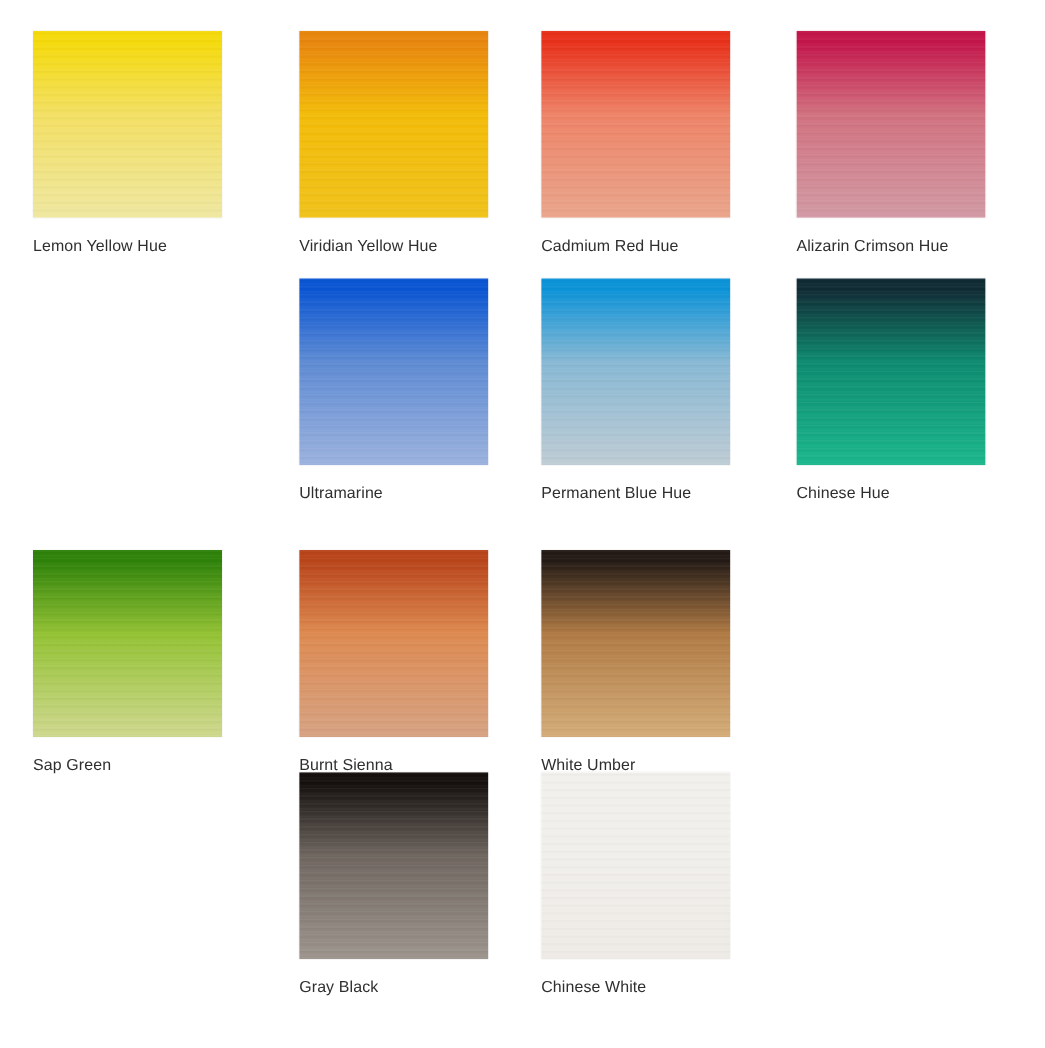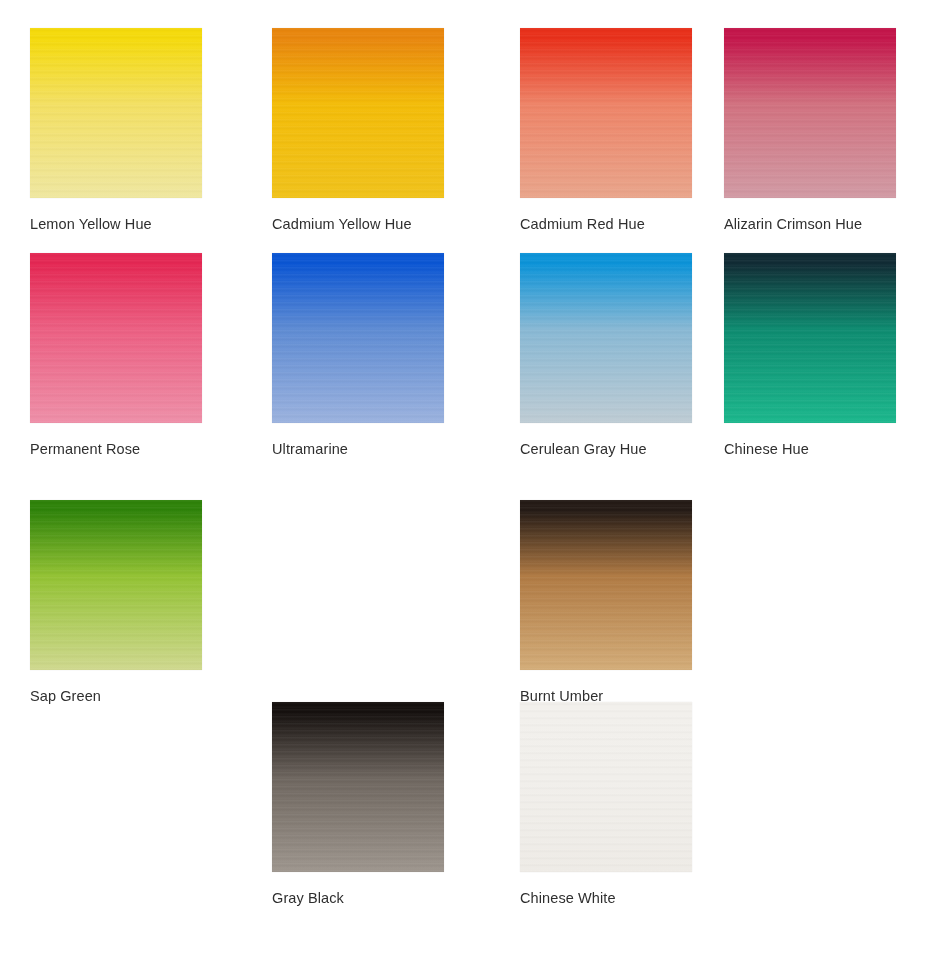--- a/index.html
+++ b/index.html
@@ -70,21 +70,21 @@
     font-size: 14.5px;
     line-height: 17px;
     color: #2f2f2f;
     letter-spacing: 0.1px;
     white-space: nowrap;
   }
 
   
   .col-0 { left: 30px; }
   .col-1 { left: 272px; }
-  .col-2 { left: 520px; }
+  .col-2 { left: 492px; }
   .col-3 { left: 724px; }
 
   
   .row-0 { top: 28px; }
   .row-1 { top: 253px; }
   .row-2 { top: 479px; margin-top: 21px; }
   .row-3 { top: 702px; }
 </style>
 </head>
 <body>
@@ -96,77 +96,77 @@
           <div class="grad" style="background: linear-gradient(rgb(245, 218, 11) 0%, rgb(245, 218, 11) 6%, rgb(243, 224, 99) 45%, rgb(239, 231, 160) 100%);"></div>
           <div class="texture"></div>
         </div>
         <div class="swatch-label">Lemon Yellow Hue</div>
       </div>
       <div class="swatch-cell col-1 row-0">
         <div class="swatch-chip">
           <div class="grad" style="background: linear-gradient(rgb(232, 134, 13) 0%, rgb(232, 134, 13) 6%, rgb(243, 188, 8) 45%, rgb(240, 194, 26) 100%);"></div>
           <div class="texture"></div>
         </div>
-        <div class="swatch-label">Cadmium Yellow Hue</div>
+        <div class="swatch-label">Viridian Yellow Hue</div>
       </div>
       <div class="swatch-cell col-2 row-0">
         <div class="swatch-chip">
           <div class="grad" style="background: linear-gradient(rgb(232, 48, 26) 0%, rgb(232, 48, 26) 6%, rgb(238, 131, 103) 45%, rgb(233, 165, 139) 100%);"></div>
           <div class="texture"></div>
         </div>
         <div class="swatch-label">Cadmium Red Hue</div>
       </div>
       <div class="swatch-cell col-3 row-0">
         <div class="swatch-chip">
           <div class="grad" style="background: linear-gradient(rgb(195, 21, 74) 0%, rgb(195, 21, 74) 6%, rgb(209, 113, 127) 45%, rgb(209, 154, 164) 100%);"></div>
           <div class="texture"></div>
         </div>
         <div class="swatch-label">Alizarin Crimson Hue</div>
       </div>
-      <div class="swatch-cell col-0 row-1">
-        <div class="swatch-chip">
-          <div class="grad" style="background: linear-gradient(rgb(228, 39, 83) 0%, rgb(228, 39, 83) 6%, rgb(236, 95, 130) 45%, rgb(238, 143, 168) 100%);"></div>
-          <div class="texture"></div>
-        </div>
-        <div class="swatch-label">Permanent Rose</div>
-      </div>
       <div class="swatch-cell col-1 row-1">
         <div class="swatch-chip">
           <div class="grad" style="background: linear-gradient(rgb(10, 85, 211) 0%, rgb(10, 85, 211) 6%, rgb(94, 139, 211) 45%, rgb(155, 178, 222) 100%);"></div>
           <div class="texture"></div>
         </div>
         <div class="swatch-label">Ultramarine</div>
       </div>
       <div class="swatch-cell col-2 row-1">
         <div class="swatch-chip">
           <div class="grad" style="background: linear-gradient(rgb(11, 147, 216) 0%, rgb(11, 147, 216) 6%, rgb(136, 184, 212) 45%, rgb(190, 204, 212) 100%);"></div>
           <div class="texture"></div>
         </div>
-        <div class="swatch-label">Cerulean Gray Hue</div>
+        <div class="swatch-label">Permanent Blue Hue</div>
       </div>
       <div class="swatch-cell col-3 row-1">
         <div class="swatch-chip">
           <div class="grad" style="background: linear-gradient(rgb(16, 43, 52) 0%, rgb(16, 43, 52) 6%, rgb(13, 139, 112) 45%, rgb(27, 183, 140) 100%);"></div>
           <div class="texture"></div>
         </div>
         <div class="swatch-label">Chinese Hue</div>
       </div>
       <div class="swatch-cell col-0 row-2">
         <div class="swatch-chip">
           <div class="grad" style="background: linear-gradient(rgb(46, 130, 9) 0%, rgb(46, 130, 9) 6%, rgb(147, 194, 51) 45%, rgb(207, 216, 142) 100%);"></div>
           <div class="texture"></div>
         </div>
         <div class="swatch-label">Sap Green</div>
       </div>
+      <div class="swatch-cell col-1 row-2">
+        <div class="swatch-chip">
+          <div class="grad" style="background: linear-gradient(rgb(185, 68, 26) 0%, rgb(185, 68, 26) 6%, rgb(221, 138, 79) 45%, rgb(214, 162, 131) 100%);"></div>
+          <div class="texture"></div>
+        </div>
+        <div class="swatch-label">Burnt Sienna</div>
+      </div>
       <div class="swatch-cell col-2 row-2">
         <div class="swatch-chip">
           <div class="grad" style="background: linear-gradient(rgb(36, 26, 21) 0%, rgb(36, 26, 21) 6%, rgb(176, 122, 67) 45%, rgb(211, 172, 120) 100%);"></div>
           <div class="texture"></div>
         </div>
-        <div class="swatch-label">Burnt Umber</div>
+        <div class="swatch-label">White Umber</div>
       </div>
       <div class="swatch-cell col-1 row-3">
         <div class="swatch-chip">
           <div class="grad" style="background: linear-gradient(rgb(21, 16, 14) 0%, rgb(21, 16, 14) 6%, rgb(110, 102, 95) 45%, rgb(157, 149, 141) 100%);"></div>
           <div class="texture"></div>
         </div>
         <div class="swatch-label">Gray Black</div>
       </div>
       <div class="swatch-cell col-2 row-3">
         <div class="swatch-chip">

